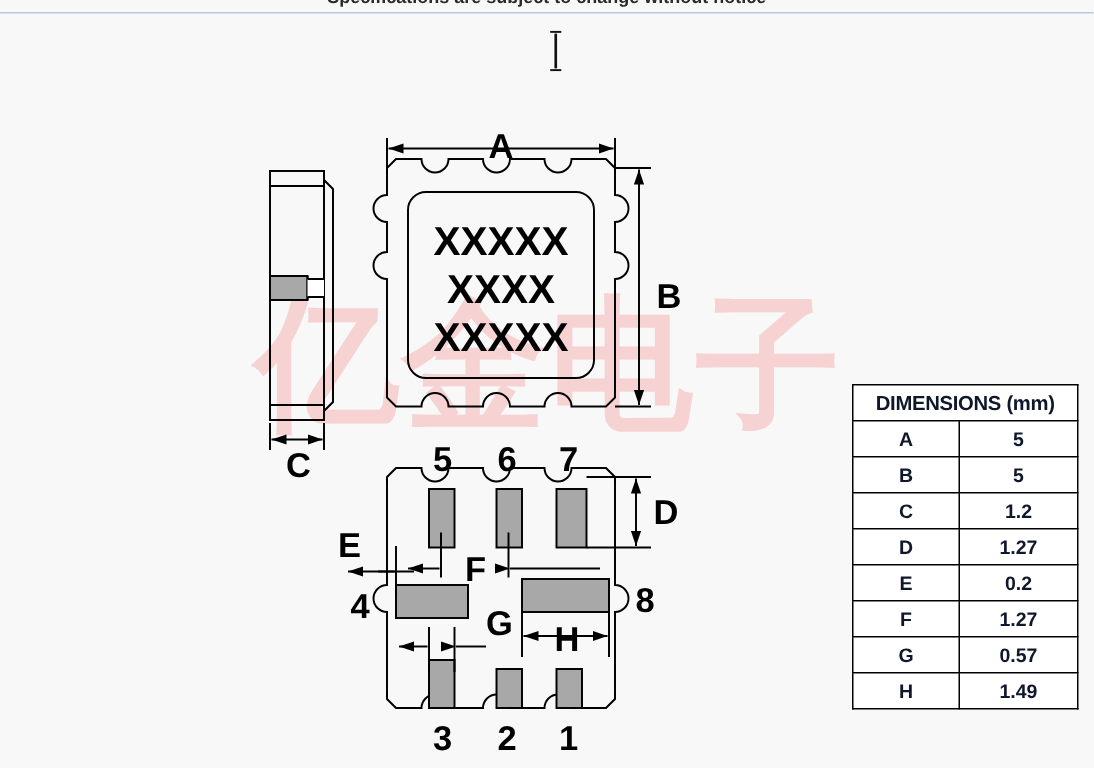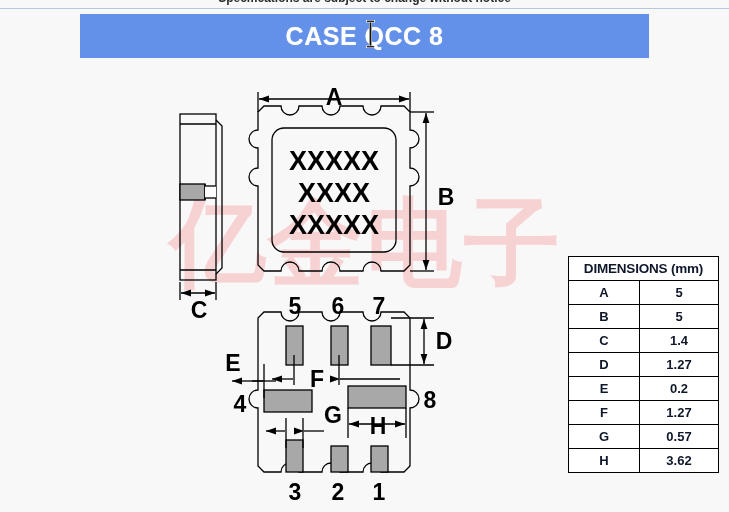--- a/index.html
+++ b/index.html
@@ -63,23 +63,20 @@
   .dimtable td.val{width:78px;}
 </style>
 </head>
 <body>
 
 <div id="page">
 
   <div class="cutrow">Specifications are subject to change without notice</div>
   <div class="cutrow-rule"></div>
 
-  <div class="banner">
-    <span class="banner-text">CASE  QCC 8</span>
-  </div>
   <svg class="caret" viewBox="0 0 9 28">
     <rect x="3" y="0" width="3" height="28" fill="#ffffff"></rect>
     <rect x="3.6" y="1" width="1.8" height="26" fill="#111111"></rect>
     <rect x="0" y="0" width="9" height="2.4" fill="#ffffff"></rect>
     <rect x="0" y="25.6" width="9" height="2.4" fill="#ffffff"></rect>
     <rect x="0.8" y="0.6" width="7.4" height="1.3" fill="#111111"></rect>
     <rect x="0.8" y="26.1" width="7.4" height="1.3" fill="#111111"></rect>
   </svg>
 
   <div class="watermark">
@@ -264,38 +261,38 @@
       <tr>
         <td class="sym">A</td>
         <td class="val">5</td>
       </tr>
       <tr>
         <td class="sym">B</td>
         <td class="val">5</td>
       </tr>
       <tr>
         <td class="sym">C</td>
-        <td class="val">1.4</td>
+        <td class="val">1.2</td>
       </tr>
       <tr>
         <td class="sym">D</td>
         <td class="val">1.27</td>
       </tr>
       <tr>
         <td class="sym">E</td>
         <td class="val">0.2</td>
       </tr>
       <tr>
         <td class="sym">F</td>
         <td class="val">1.27</td>
       </tr>
       <tr>
         <td class="sym">G</td>
         <td class="val">0.57</td>
       </tr>
       <tr>
         <td class="sym">H</td>
-        <td class="val">3.62</td>
+        <td class="val">1.49</td>
       </tr>
     </tbody>
   </table>
 
 </div>
 
 </body></html>

